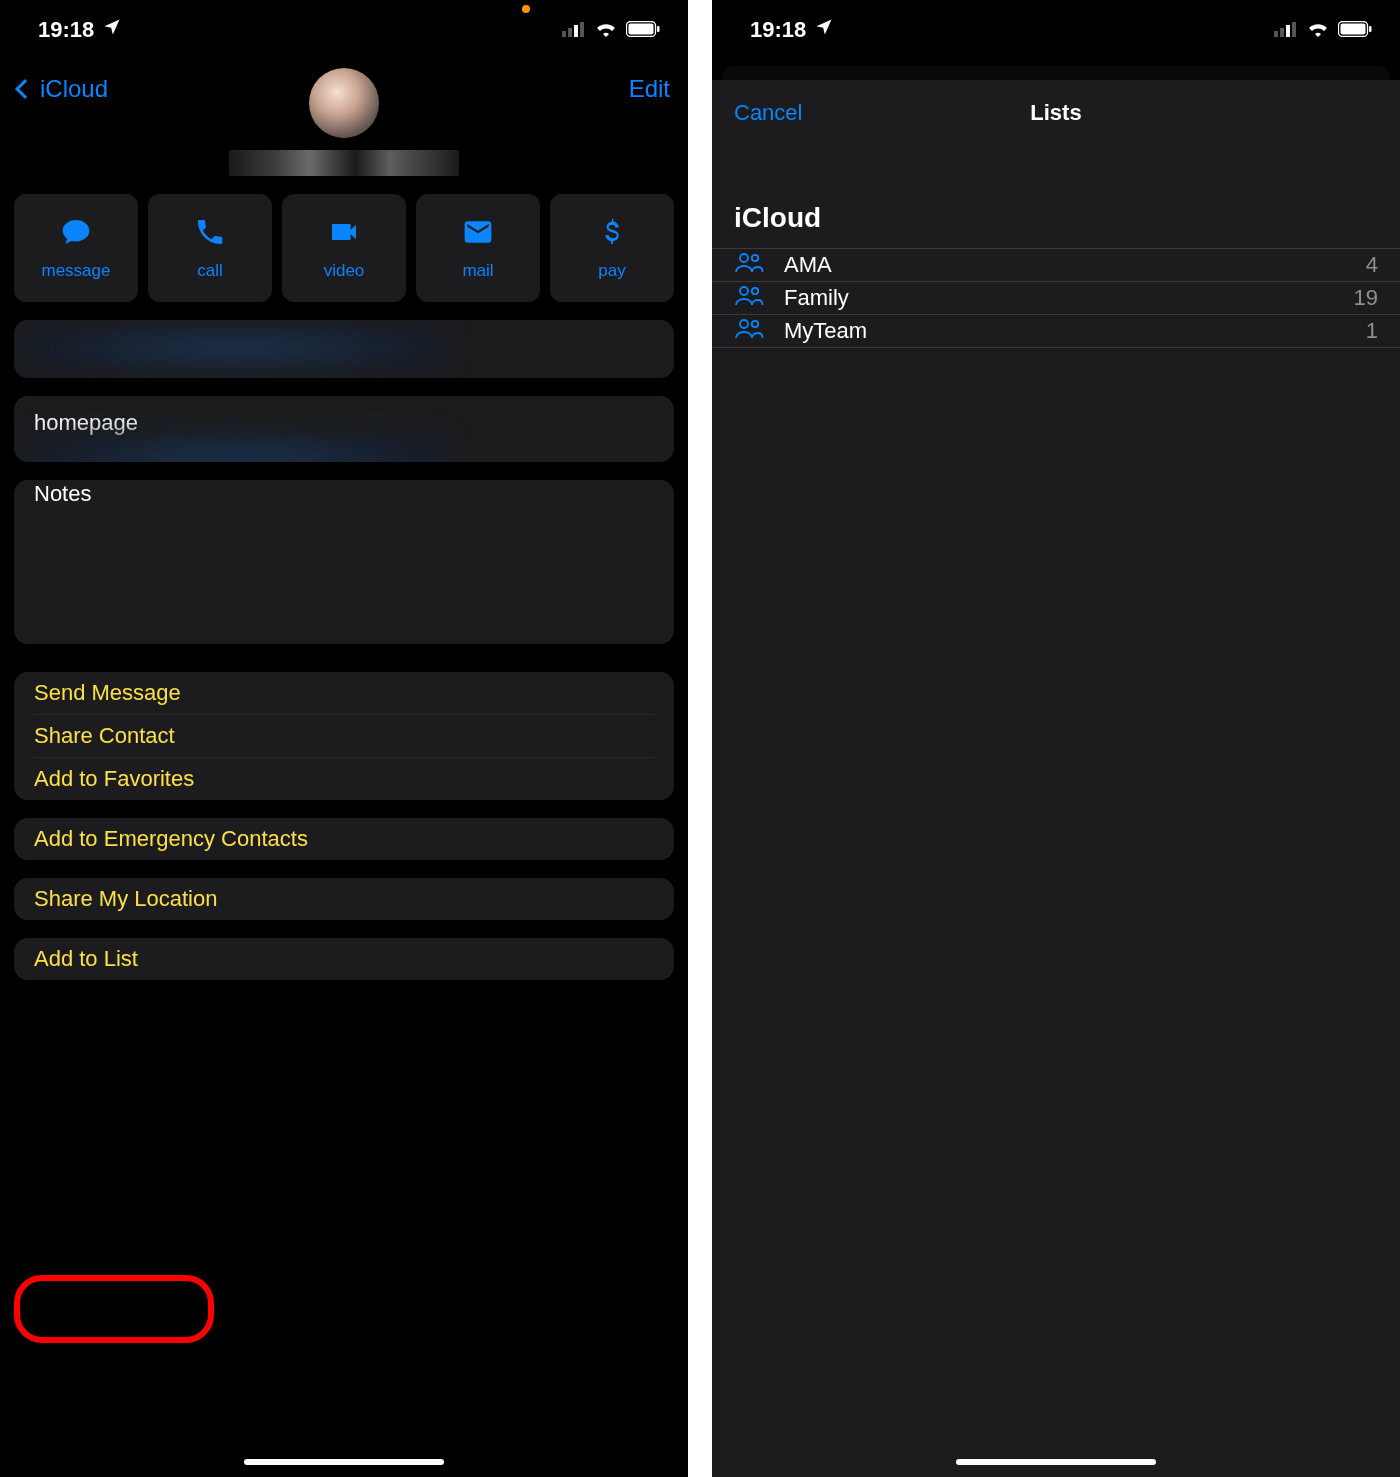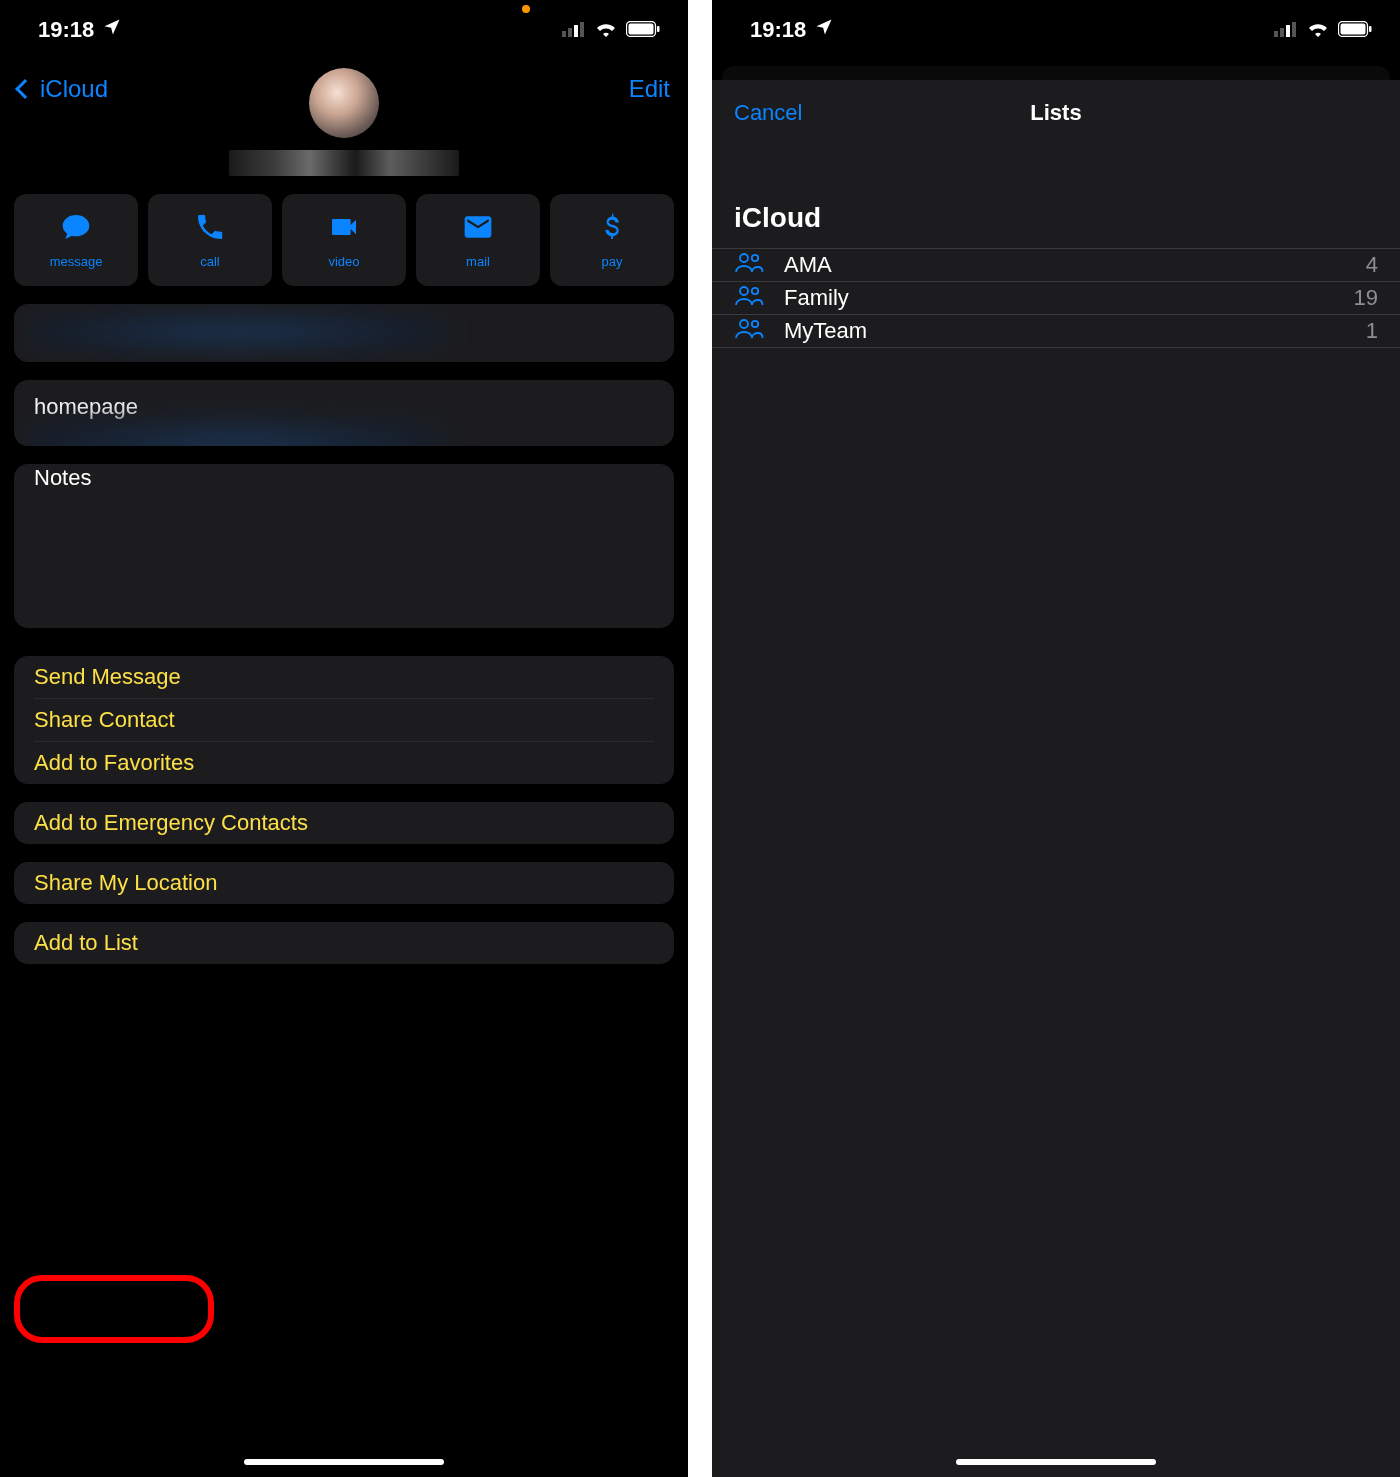--- a/index.html
+++ b/index.html
@@ -79,28 +79,28 @@
   .quick-actions {
     display:flex;
     gap: 10px;
     padding: 0 14px;
     margin-bottom: 18px;
   }
   .qa {
     flex:1;
     background:#1c1c1e;
     border-radius: 12px;
-    height: 92px;
+    height: 108px;
     display:flex;
     flex-direction:column;
     align-items:center;
     justify-content:center;
     gap:8px;
     color:#0a84ff;
-    font-size: 13px;
+    font-size: 17px;
   }
   .qa svg { width: 32px; height: 32px; }
   .card {
     margin: 0 14px 18px;
     background:#1c1c1e;
     border-radius: 14px;
     padding: 0;
     overflow:hidden;
   }
   .card .row {

